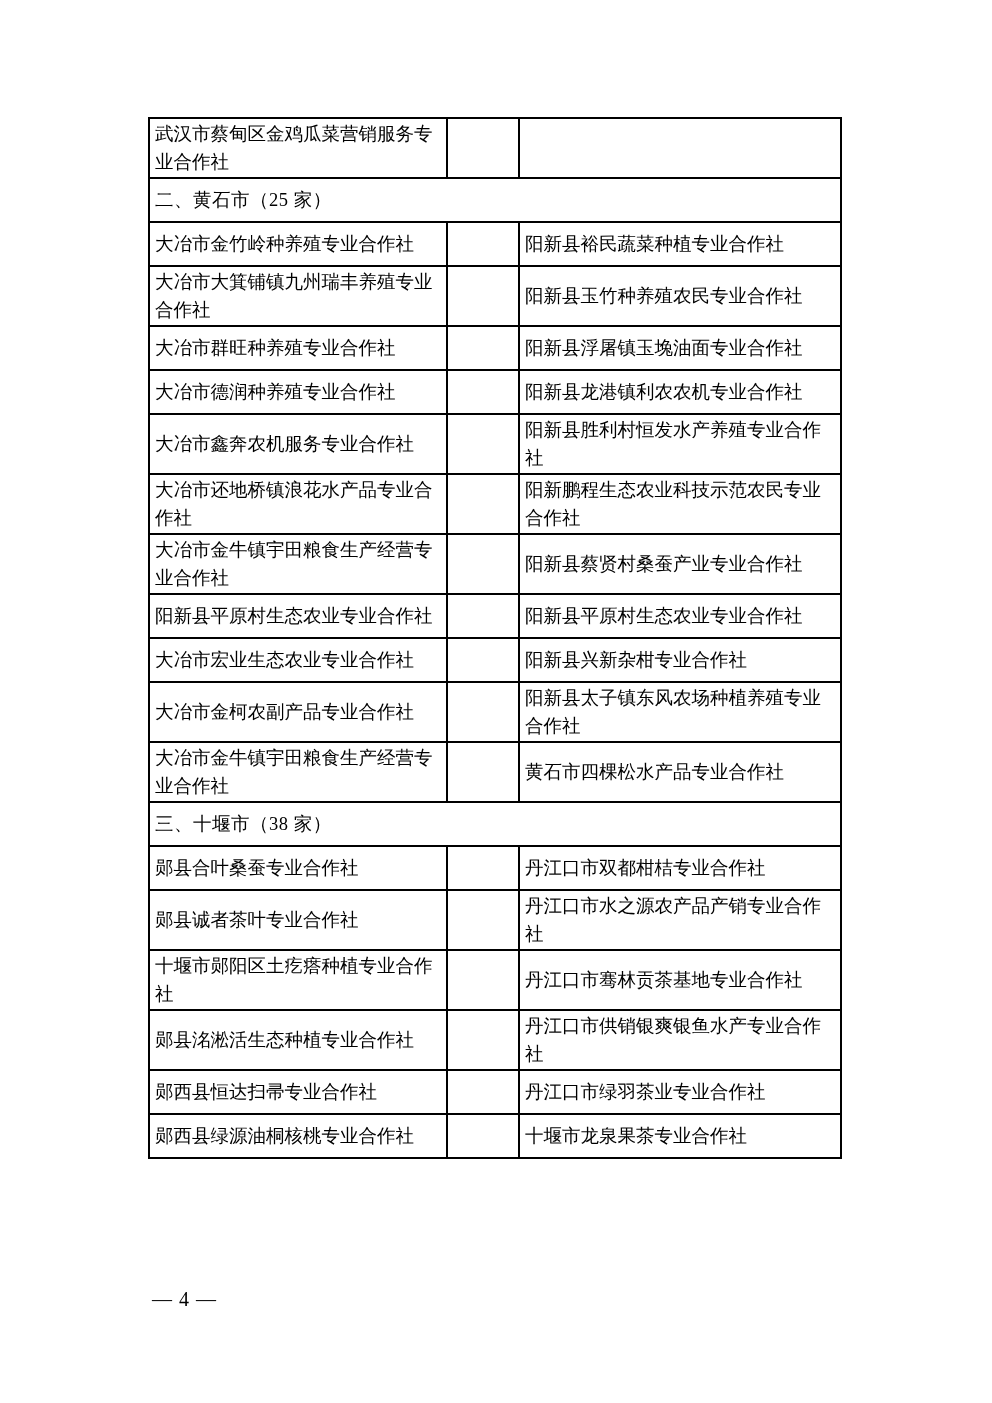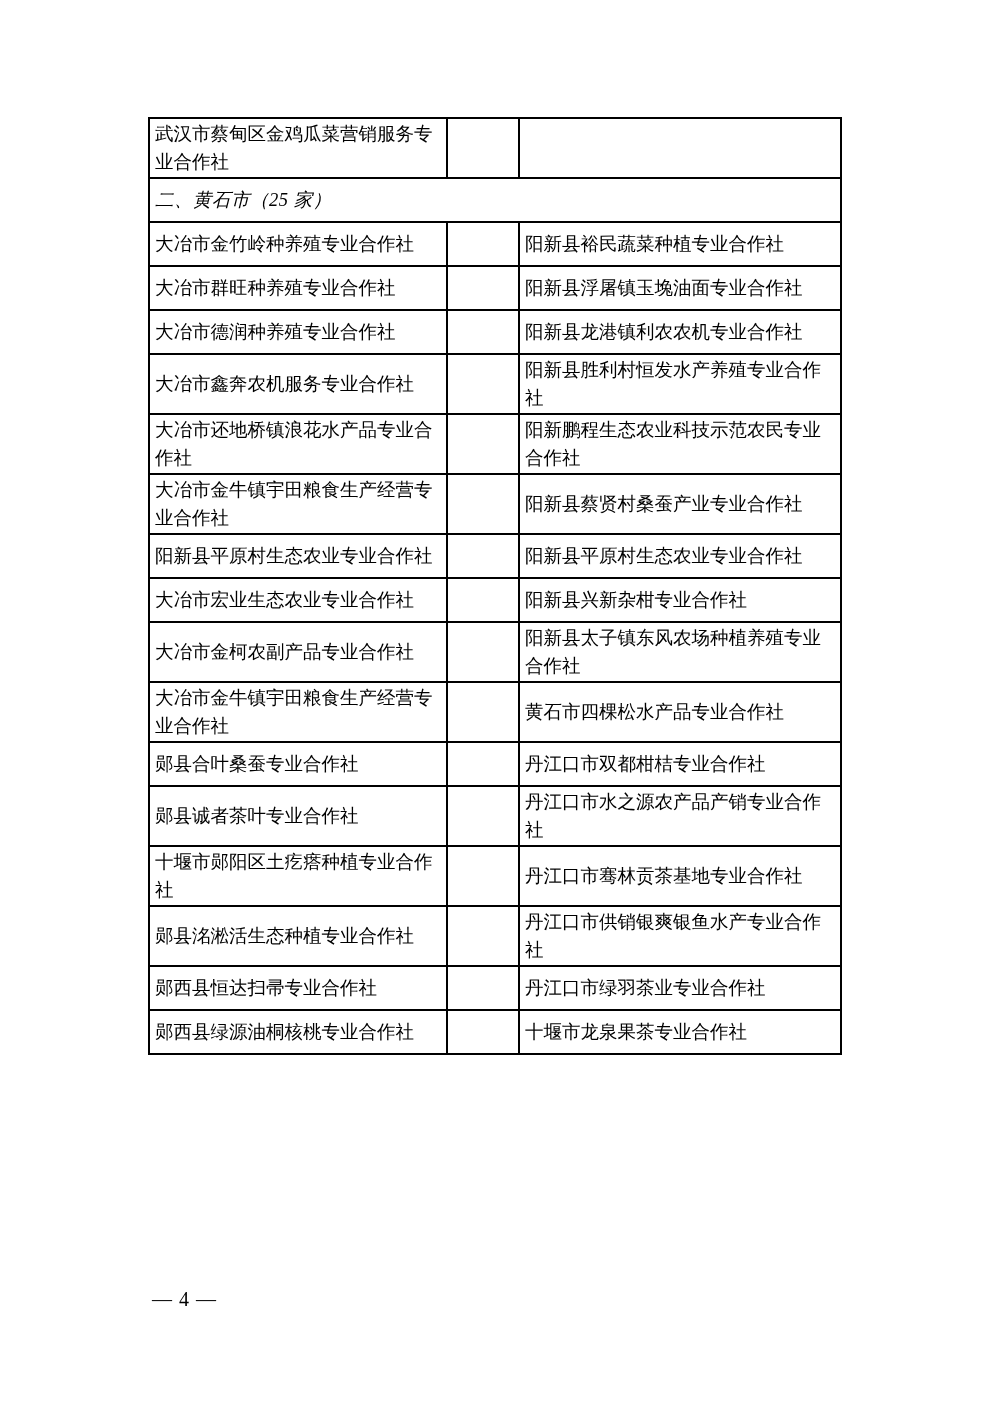--- a/index.html
+++ b/index.html
@@ -35,21 +35,20 @@
     line-height: 28px;
     height: 44px;
     padding: 1px 2px 1px 5px;
     vertical-align: middle;
     word-break: break-all;
     overflow-wrap: break-word;
   }
   td.section-cell {
     padding-left: 6px;
     letter-spacing: 0.5px;
-    font-style: italic;
   }
   .page-footer {
     position: absolute;
     left: 152px;
     top: 1288px;
     font-size: 20px;
     letter-spacing: 1px;
     white-space: pre;
   }
 </style>
@@ -70,20 +69,25 @@
           <td class="spacer-col"></td>
           <td class="name-cell right-col"></td>
         </tr>
         <tr>
           <td colspan="3" class="section-cell">二、黄石市（25 家）</td>
         </tr>
         <tr>
           <td class="name-cell left-col">大冶市金竹岭种养殖专业合作社</td>
           <td class="spacer-col"></td>
           <td class="name-cell right-col">阳新县裕民蔬菜种植专业合作社</td>
+        </tr>
+        <tr>
+          <td class="name-cell left-col">大冶市大箕铺镇九州瑞丰养殖专业合作社</td>
+          <td class="spacer-col"></td>
+          <td class="name-cell right-col">阳新县玉竹种养殖农民专业合作社</td>
         </tr>
         <tr>
           <td class="name-cell left-col">大冶市群旺种养殖专业合作社</td>
           <td class="spacer-col"></td>
           <td class="name-cell right-col">阳新县浮屠镇玉堍油面专业合作社</td>
         </tr>
         <tr>
           <td class="name-cell left-col">大冶市德润种养殖专业合作社</td>
           <td class="spacer-col"></td>
           <td class="name-cell right-col">阳新县龙港镇利农农机专业合作社</td>
@@ -117,20 +121,23 @@
           <td class="name-cell left-col">大冶市金柯农副产品专业合作社</td>
           <td class="spacer-col"></td>
           <td class="name-cell right-col">阳新县太子镇东风农场种植养殖专业合作社</td>
         </tr>
         <tr>
           <td class="name-cell left-col">大冶市金牛镇宇田粮食生产经营专业合作社</td>
           <td class="spacer-col"></td>
           <td class="name-cell right-col">黄石市四棵松水产品专业合作社</td>
         </tr>
         <tr>
+          <td colspan="3" class="section-cell">三、十堰市（38 家）</td>
+        </tr>
+        <tr>
           <td class="name-cell left-col">郧县合叶桑蚕专业合作社</td>
           <td class="spacer-col"></td>
           <td class="name-cell right-col">丹江口市双都柑桔专业合作社</td>
         </tr>
         <tr>
           <td class="name-cell left-col">郧县诚者茶叶专业合作社</td>
           <td class="spacer-col"></td>
           <td class="name-cell right-col">丹江口市水之源农产品产销专业合作社</td>
         </tr>
         <tr>

